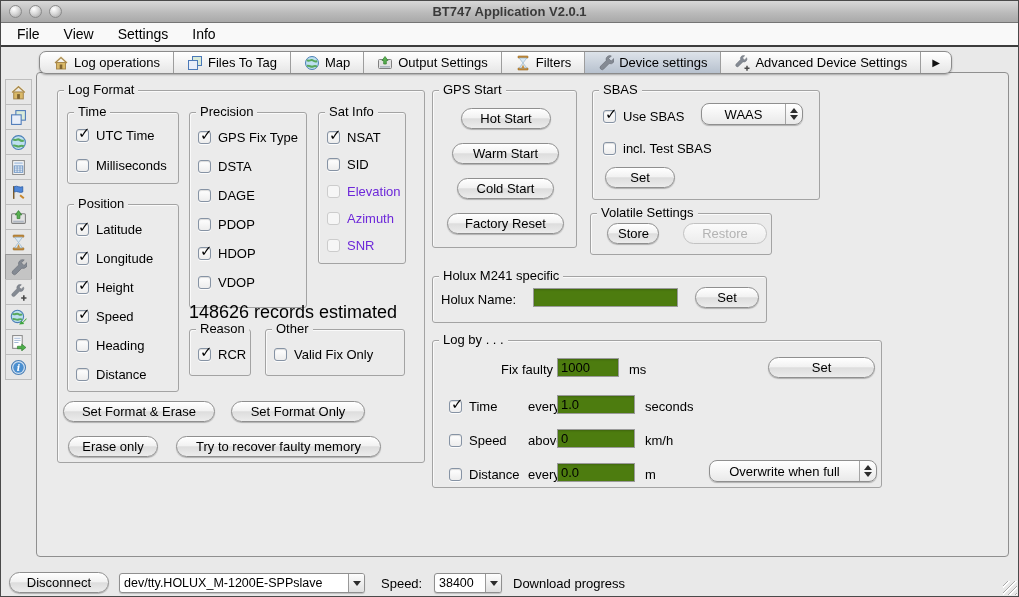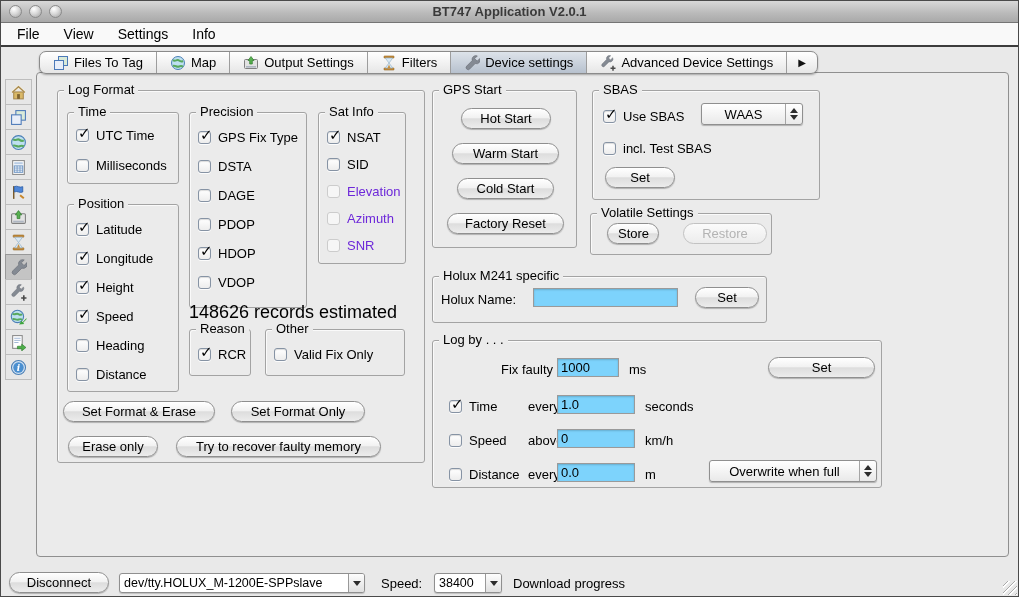--- a/index.html
+++ b/index.html
@@ -61,27 +61,27 @@
 
   
   .btn { position:absolute; height:21px; border:1px solid #8f8f8f; border-radius:11px;
          background:linear-gradient(#ffffff,#f2f2f2 45%,#dddddd 52%,#ececec);
          box-shadow:0 1px 1px rgba(0,0,0,.25), inset 0 1px 0 #fff;
          font-family:inherit; font-size:13px; color:#000; padding:0 10px; white-space:nowrap; }
   .btn[data-disabled="true"] { color:#b3b3b3; border-color:#c2c2c2; box-shadow:none;
          background:linear-gradient(#fbfbfb,#ececec); }
 
   
-  .tfield { position:absolute; height:19px; border:1px solid #9a9a9a; background:#7dd3fc;
+  .tfield { position:absolute; height:19px; border:1px solid #9a9a9a; background:#4d7c0f;
             font-family:inherit; font-size:13px; padding:4px 3px;
             box-shadow:inset 0 1px 2px rgba(0,0,0,.18); }
 
   
   .popup { position:absolute; height:22px; display:flex; align-items:center;
-           border:1px solid #8f8f8f; border-radius:3px;
+           border:1px solid #8f8f8f; border-radius:8px;
            background:linear-gradient(#ffffff,#e9e9e9); box-shadow:0 1px 1px rgba(0,0,0,.25); }
   .pval { flex:1; text-align:center; font-size:13px; padding:0 4px; white-space:nowrap; }
   .parrows { width:17px; align-self:stretch; border-left:1px solid #a5a5a5;
              display:flex; flex-direction:column; align-items:center; justify-content:center; gap:2px; }
   .parrows .up { width:0; height:0; border-left:4px solid transparent; border-right:4px solid transparent; border-bottom:5px solid #2c2c2c; }
   .parrows .dn { width:0; height:0; border-left:4px solid transparent; border-right:4px solid transparent; border-top:5px solid #2c2c2c; }
 
   
   .combo { position:absolute; height:20px; display:flex; align-items:center; border:1px solid #8f8f8f;
            border-radius:3px; background:#fff; box-shadow:0 1px 1px rgba(0,0,0,.18); }
@@ -246,20 +246,26 @@
           </svg>
         </div>
       <div class="scell">
           <svg class="icon17">
             <use href="#i-info"></use>
           </svg>
         </div>
     </div>
 
     <div class="tabstrip">
+      <div class="tab" data-selected="false">
+          <svg class="icon16">
+            <use href="#i-home"></use>
+          </svg>
+          <span>Log operations</span>
+        </div>
       <div class="tab" data-selected="false">
           <svg class="icon16">
             <use href="#i-files"></use>
           </svg>
           <span>Files To Tag</span>
         </div>
       <div class="tab" data-selected="false">
           <svg class="icon16">
             <use href="#i-globe"></use>
           </svg>

